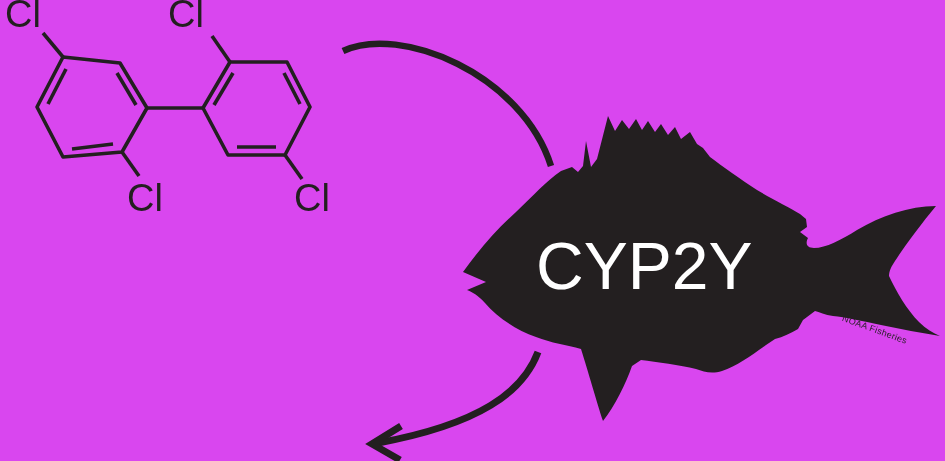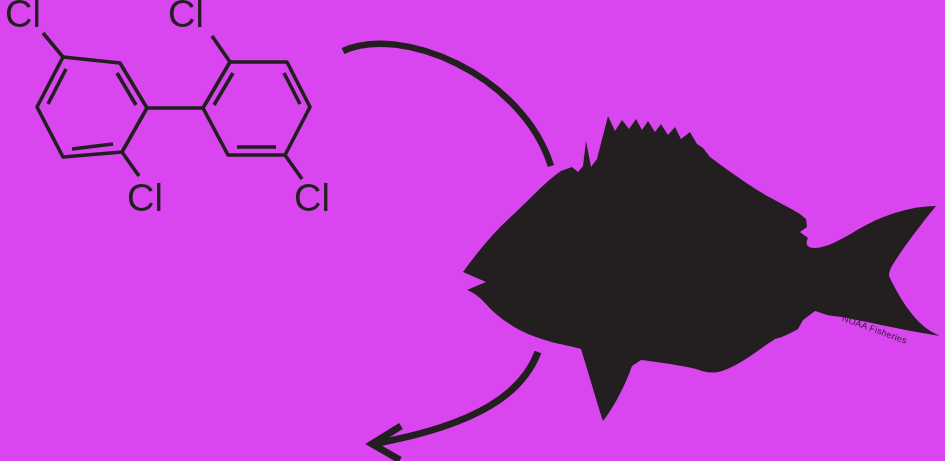--- a/index.html
+++ b/index.html
@@ -89,17 +89,18 @@
       <path d="M 538 352 C 523 392 480 424 378 443"></path>
       <path d="M 401 426 L 372 444 L 400 460"></path>
     </g>
   </svg>
 
   <span class="txt cl-label" style="left:5px;top:-5px;">Cl</span>
   <span class="txt cl-label" style="left:168px;top:-5px;">Cl</span>
   <span class="txt cl-label" style="left:127px;top:179px;">Cl</span>
   <span class="txt cl-label" style="left:294px;top:179px;">Cl</span>
 
+  <span class="txt enzyme" style="left:536px;top:233px;">CYP2Y</span>
 
   <span class="txt watermark" style="left:844px;top:314px;">NOAA Fisheries</span>
 
 
 </div>
 
 </body></html>

